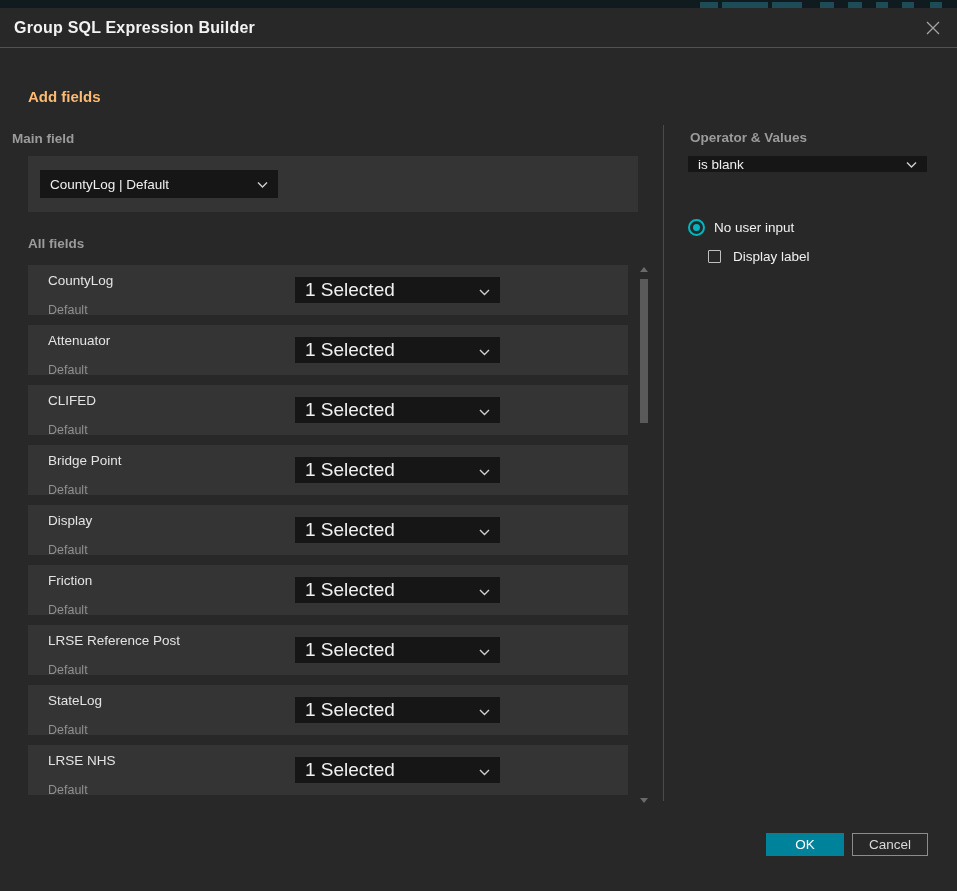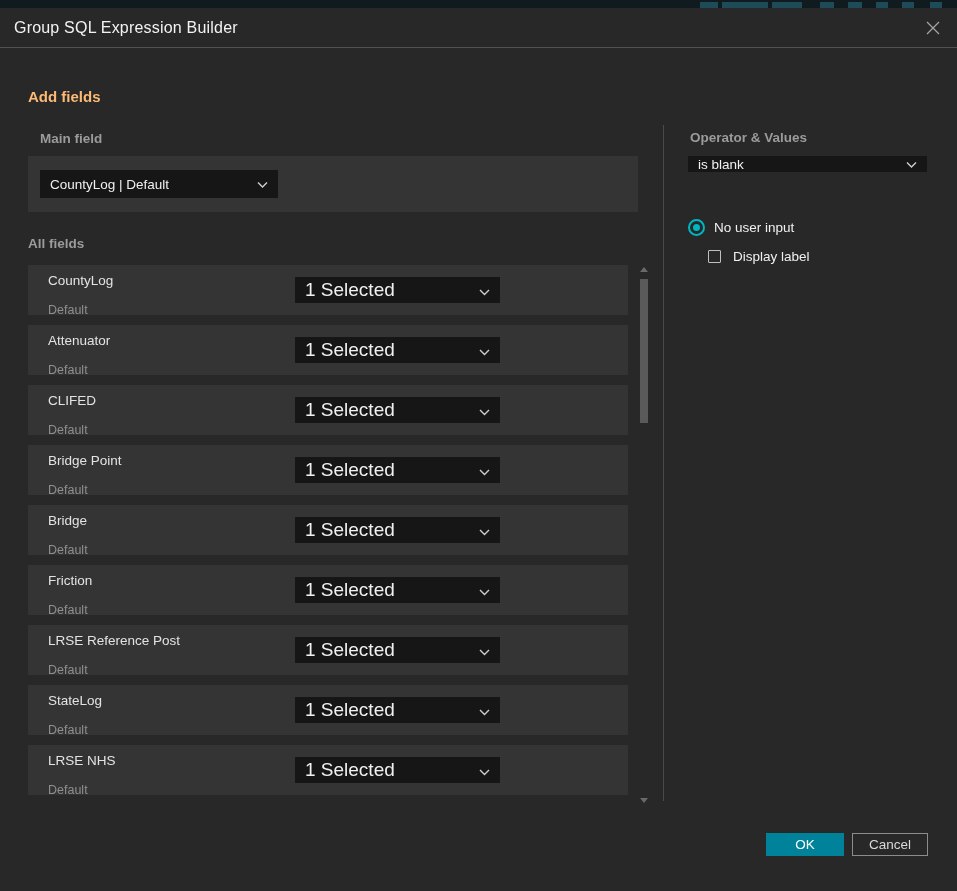--- a/index.html
+++ b/index.html
@@ -34,29 +34,29 @@
 
   .dialog{
     position:absolute;top:8px;left:0;width:957px;height:883px;
     background:var(--dialog-bg);color:#e6e6e6;
   }
   .dialog-header{
     position:absolute;top:0;left:0;width:100%;height:40px;
     display:flex;align-items:center;
     padding:0 14px;border-bottom:1px solid #525252;
   }
-  .dialog-title{font-size:16px;font-weight:400;color:#f2f2f2;letter-spacing:.2px;}
+  .dialog-title{font-size:16px;font-weight:700;color:#f2f2f2;letter-spacing:.2px;}
   .close-btn{
     position:absolute;right:14px;top:10px;width:20px;height:20px;
     display:flex;align-items:center;justify-content:center;cursor:pointer;
   }
 
   .heading-lg{position:absolute;left:28px;top:80px;font-size:15px;font-weight:700;color:#fdba74;}
   .section-label{font-size:13.5px;font-weight:700;color:#9b9b9b;}
-  .main-field-label{position:absolute;left:40px;top:123px;}
+  .main-field-label{position:absolute;left:12px;top:123px;}
   .all-fields-label{position:absolute;left:28px;top:228px;}
 
   .main-panel{
     position:absolute;left:28px;top:148px;width:610px;height:56px;
     background:var(--panel-bg);
   }
   .dropdown{
     background:var(--input-bg);
     display:flex;align-items:center;
     padding:0 10px;cursor:pointer;position:absolute;
@@ -204,21 +204,21 @@
           <span>1 Selected</span>
           <span class="chev">
             <svg width="11" height="7" viewBox="0 0 11 7">
                 <path d="M1 1 L5.5 5.5 L10 1" stroke="#cfcfcf" stroke-width="1.4" fill="none"></path>
               </svg>
           </span>
         </div>
       </div>
 
       <div class="field-row">
-        <div class="field-name">Bridge</div>
+        <div class="field-name">Display</div>
         <div class="field-sub">Default</div>
         <div class="dropdown dd-row">
           <span>1 Selected</span>
           <span class="chev">
             <svg width="11" height="7" viewBox="0 0 11 7">
                 <path d="M1 1 L5.5 5.5 L10 1" stroke="#cfcfcf" stroke-width="1.4" fill="none"></path>
               </svg>
           </span>
         </div>
       </div>

